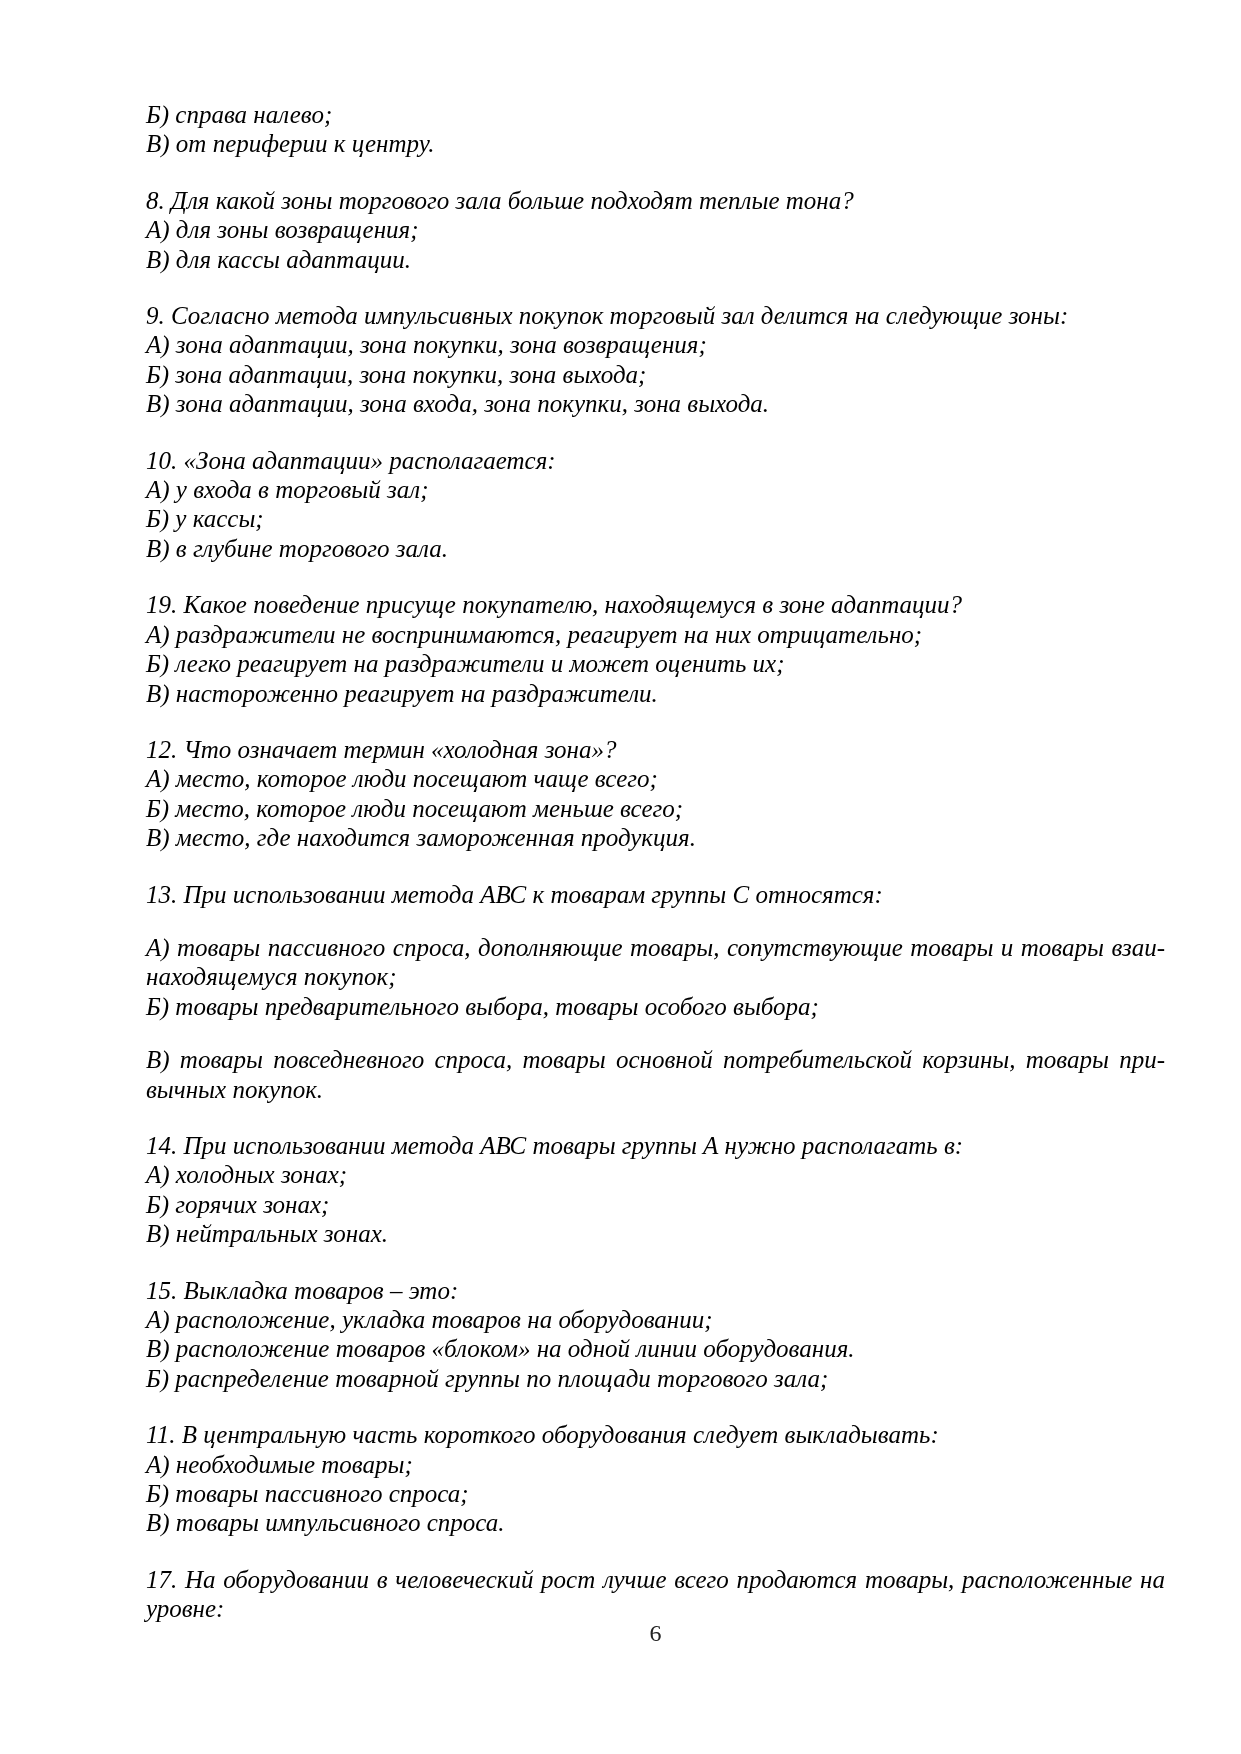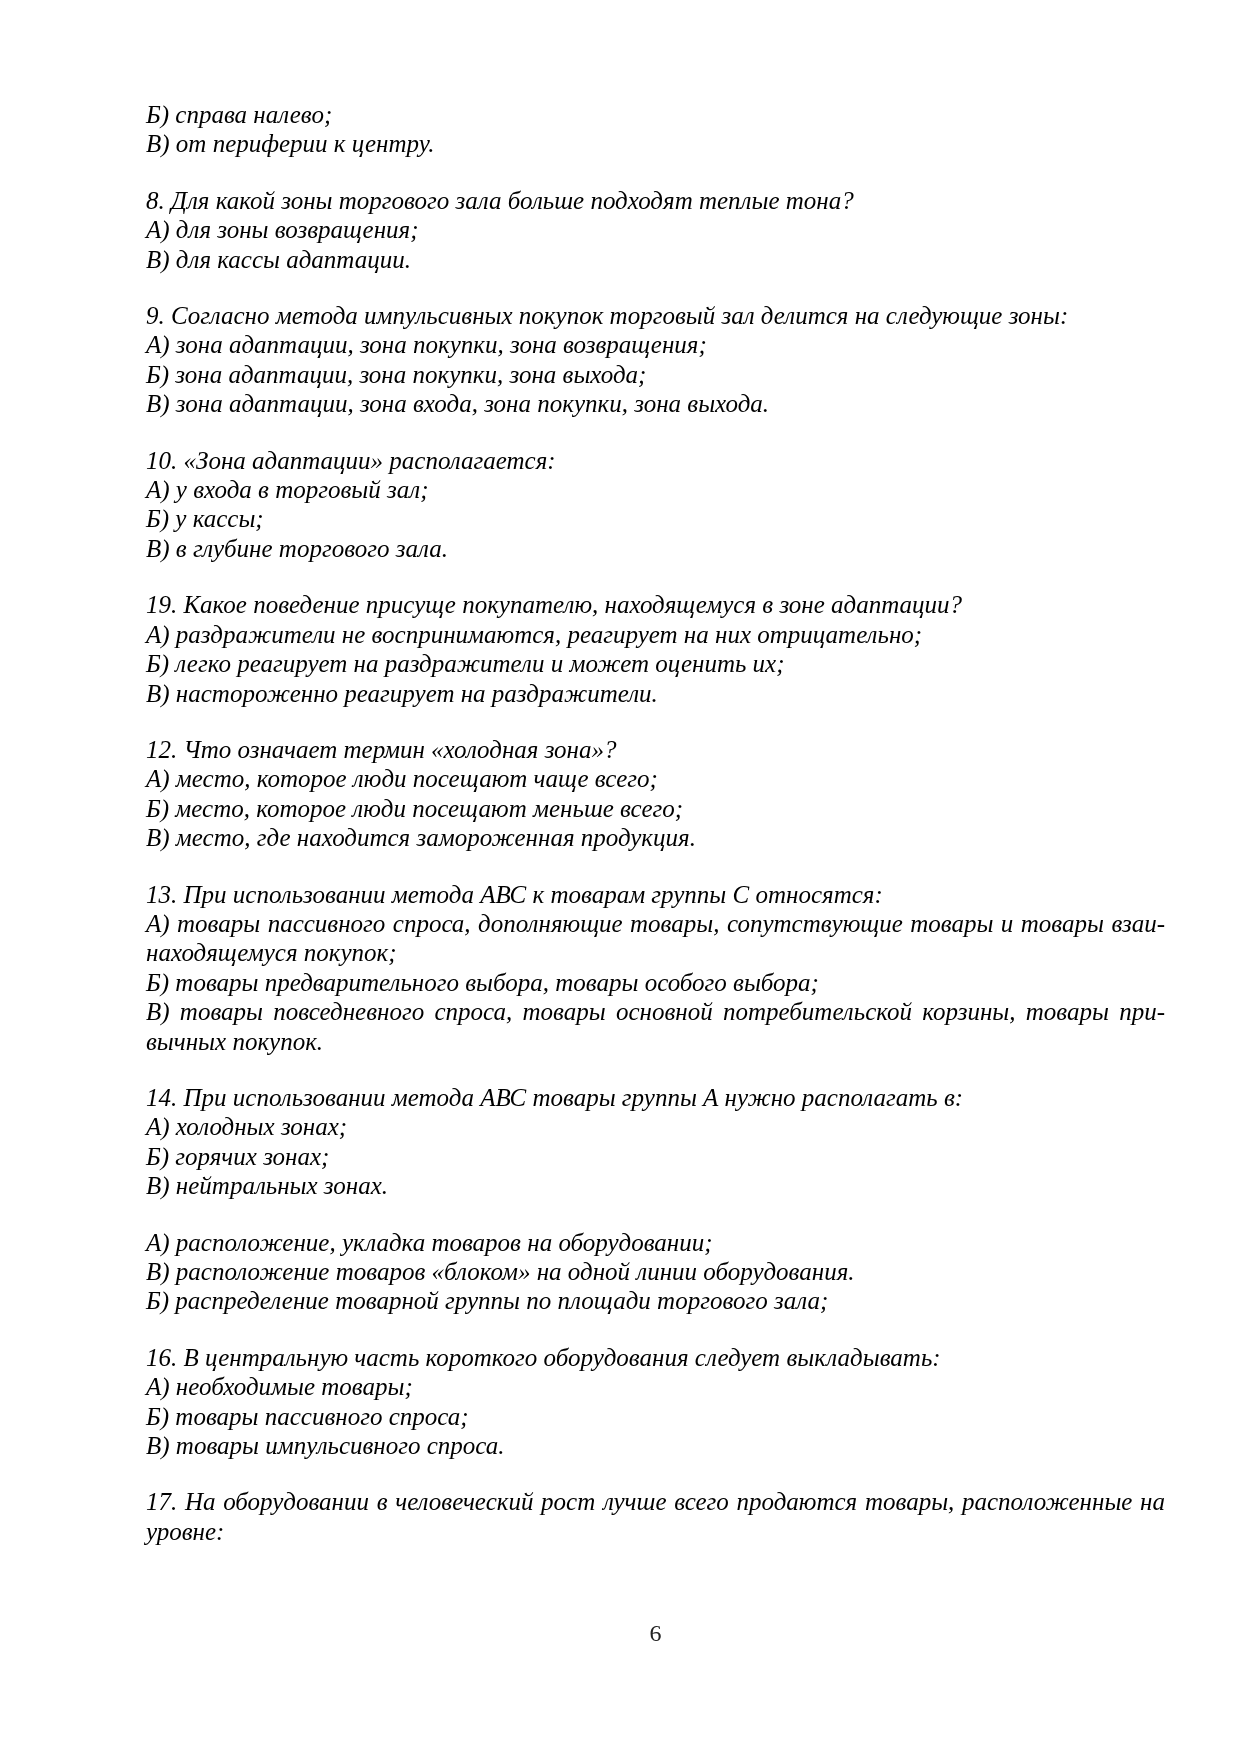--- a/index.html
+++ b/index.html
@@ -17,21 +17,21 @@
     left: 146px;
     top: 100px;
     width: 1019px;
     font-size: 25px;
     line-height: 29.4px;
     font-style: italic;
   }
   .block + .block { margin-top: 27px; }
   .line { white-space: normal; }
   
-  .jl { text-align: justify; text-align-last: justify; }
+  .jl { text-align: justify; text-align-last: justify; margin-top: 24px; }
   .page-number {
     position: absolute;
     top: 1620px;
     left: 146px;
     width: 1019px;
     text-align: center;
     font-size: 24px;
     color: #222222;
   }
 </style>
@@ -89,27 +89,28 @@
   </section>
 
   <section class="block">
     <div class="line">14. При использовании метода АВС товары группы А нужно располагать в:</div>
     <div class="line">А) холодных зонах;</div>
     <div class="line">Б) горячих зонах;</div>
     <div class="line">В) нейтральных зонах.</div>
   </section>
 
   <section class="block">
+    <div class="line">15. Выкладка товаров – это:</div>
     <div class="line">А) расположение, укладка товаров на оборудовании;</div>
     <div class="line">В) расположение товаров «блоком» на одной линии оборудования.</div>
     <div class="line">Б) распределение товарной группы по площади торгового зала;</div>
   </section>
 
   <section class="block">
-    <div class="line">16. В центральную часть короткого оборудования следует выкладывать:</div>
+    <div class="line">11. В центральную часть короткого оборудования следует выкладывать:</div>
     <div class="line">А) необходимые товары;</div>
     <div class="line">Б) товары пассивного спроса;</div>
     <div class="line">В) товары импульсивного спроса.</div>
   </section>
 
   <section class="block">
     <div class="line jl">17. На оборудовании в человеческий рост лучше всего продаются товары, расположенные на</div>
     <div class="line">уровне:</div>
   </section>
 

